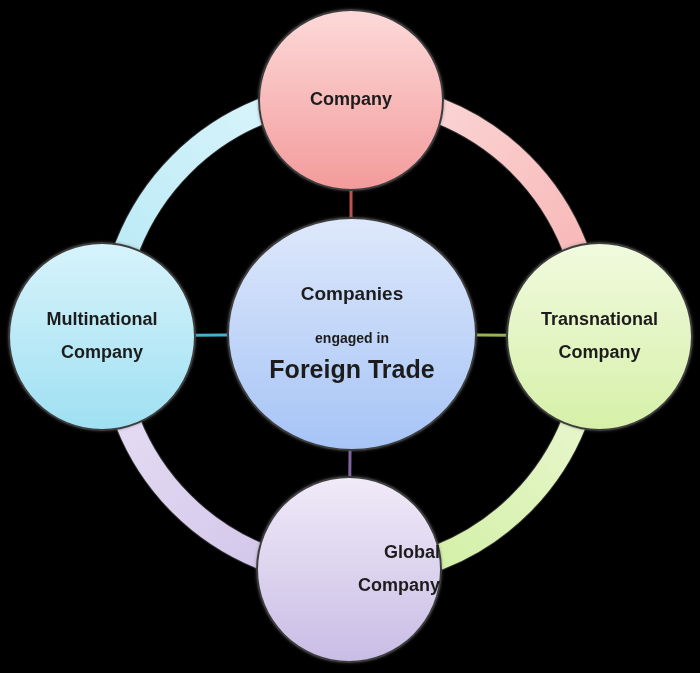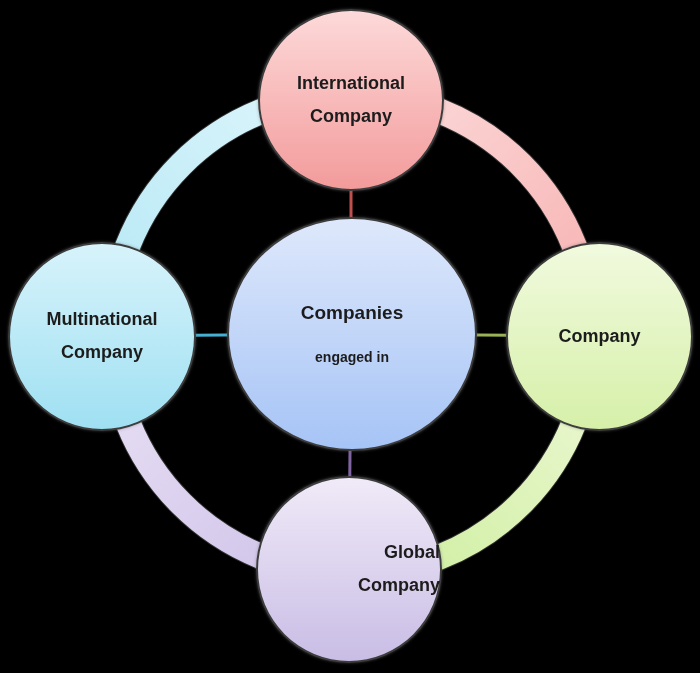--- a/index.html
+++ b/index.html
@@ -102,36 +102,37 @@
     <path d="M 591 334 A 240 240 0 0 1 351 574" fill="none" stroke="url(#gArcBR)" stroke-width="25"></path>
     <path d="M 351 574 A 240 240 0 0 1 111 334" fill="none" stroke="url(#gArcBL)" stroke-width="25"></path>
 
     <line x1="351" y1="334" x2="351" y2="100" style="stroke: var(--connector-top, #c0504d)" stroke-width="3"></line>
     <line x1="351" y1="334" x2="599" y2="336" style="stroke: var(--connector-right, #97b355)" stroke-width="3"></line>
     <line x1="351" y1="334" x2="349" y2="570" style="stroke: var(--connector-bottom, #8064a2)" stroke-width="3"></line>
     <line x1="351" y1="334" x2="102" y2="336" style="stroke: var(--connector-left, #45b0d2)" stroke-width="3"></line>
   </svg>
 
   <div class="node node-outer node-international">
-    <span class="line">International</span>
     <span class="line">Company</span>
   </div>
 
   <div class="node node-outer node-transnational">
+    <span class="line">Transnational</span>
     <span class="line">Company</span>
   </div>
 
   <div class="node node-outer node-global">
     <span class="line">Global</span>
     <span class="line">Company</span>
   </div>
 
   <div class="node node-outer node-multinational">
     <span class="line">Multinational</span>
     <span class="line">Company</span>
   </div>
 
   <div class="node node-center">
     <span class="line line-1">Companies</span>
     <span class="line line-2">engaged in</span>
+    <span class="line line-3">Foreign Trade</span>
   </div>
 
 </div>
 
 </body></html>

